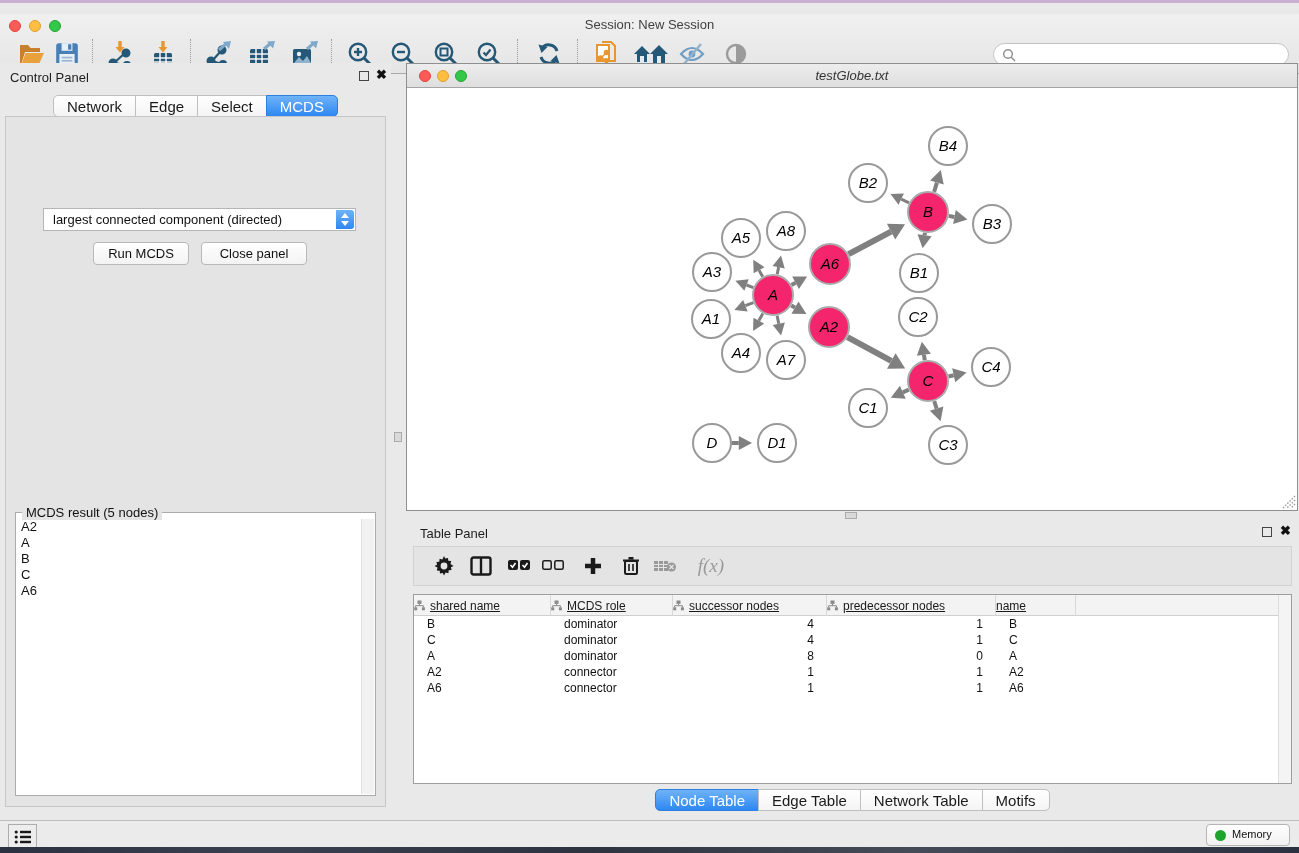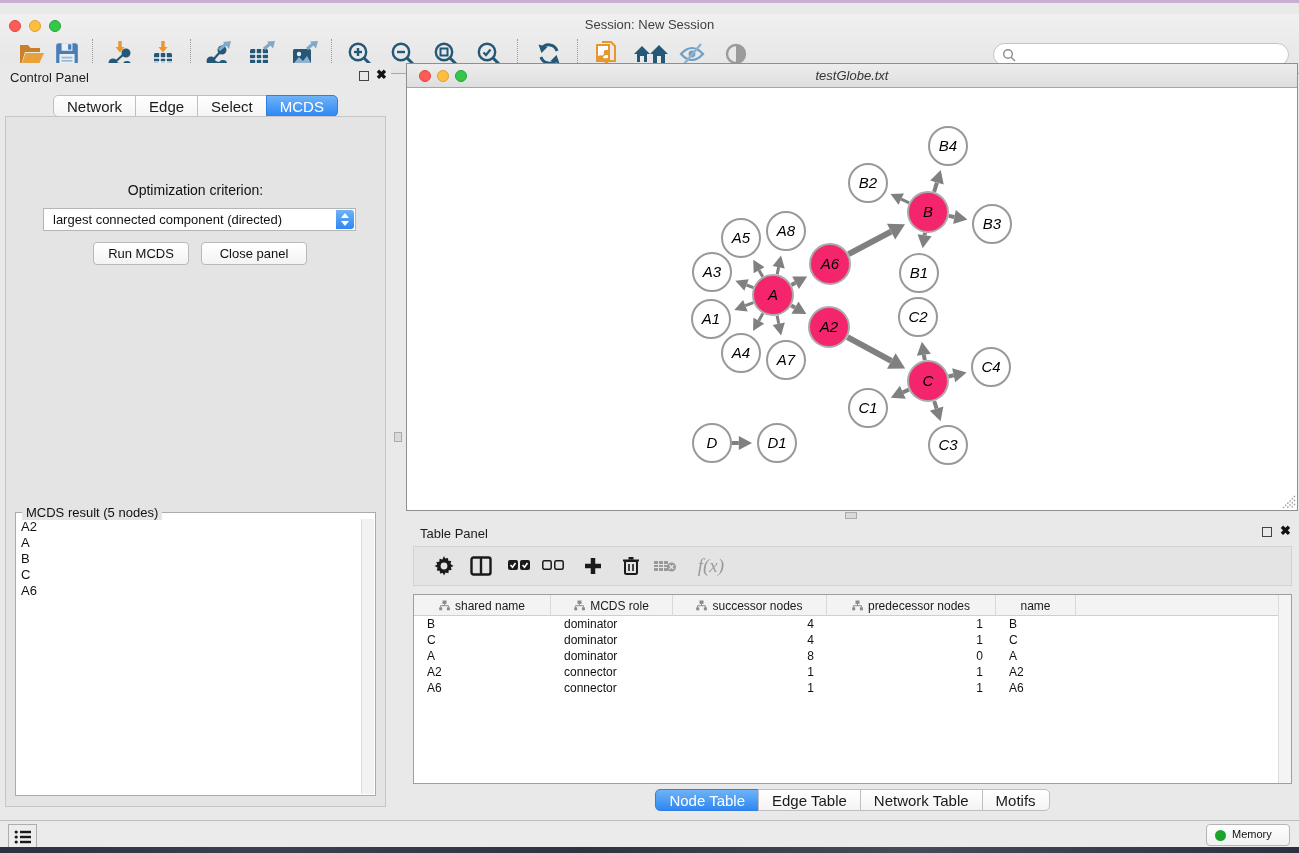--- a/index.html
+++ b/index.html
@@ -68,21 +68,21 @@
   .net-canvas { position:absolute; left:0; top:25px; right:0; bottom:0; background:#FFFFFF; }
   .resize-grip { position:absolute; right:1px; bottom:1px; }
 
   
   .table-panel { position:absolute; left:406px; top:519px; width:893px; height:301px; background:#E9E9E9; }
   .tp-toolbar { position:absolute; left:7px; right:7px; top:27px; height:40px; background:#E4E4E4; border:1px solid #D2D2D2; }
   .tp-icon { position:absolute; top:4px; width:30px; height:30px; display:flex; align-items:center; justify-content:flex-end; }
   .fx-label { font-family:"Liberation Serif", serif; font-style:italic; font-size:19px; color:#9A9A9A; }
   .data-table { position:absolute; left:7px; right:7px; top:75px; height:190px; background:#FFFFFF; border:1px solid #9E9E9E; overflow:hidden; }
   .thead { position:absolute; left:0; top:0; right:13px; height:21px; display:flex; background:#F3F3F3; border-bottom:1px solid #CFCFCF; }
-  .th { height:21px; display:flex; align-items:center; justify-content:center; gap:5px; font-size:12px; color:#1A1A1A; border-right:1px solid #D8D8D8; }
+  .th { height:21px; display:flex; align-items:center; justify-content:flex-start; gap:5px; font-size:12px; color:#1A1A1A; border-right:1px solid #D8D8D8;text-decoration:underline; }
   .tbody { position:absolute; left:0; top:21px; right:13px; bottom:0; }
   .tr { display:flex; height:16px; }
   .td { font-size:12px; color:#111; line-height:16px; padding:0 13px; white-space:nowrap; overflow:hidden; }
   .td.right { text-align:right; }
   .table-vscroll { position:absolute; right:0; top:0; width:13px; bottom:0; background:#F4F4F4; border-left:1px solid #DCDCDC; }
   .tp-tabs { position:absolute; left:0; right:0; top:270px; height:23px; text-align:center; white-space:nowrap; }
 
   
   .statusbar { position:absolute; left:0; top:820px; width:1299px; height:27px; background:#EBEBEB; border-top:1px solid #BEBEBE; }
   .status-list-btn { position:absolute; left:8px; top:3px; width:29px; height:25px; background:#EDEDED; border:1px solid #ADADAD; display:flex; align-items:center; justify-content:center; }
@@ -275,21 +275,20 @@
   </div>
 
   <div class="control-panel">
     <div class="panel-header">
       <span class="panel-title">Control Panel</span>
       <span class="float-btn" style="left:359px"></span>
       <span class="close-btn" style="left:376px">✖</span>
     </div>
     <div class="cp-tabs"><div class="seg-tab">Network</div><div class="seg-tab">Edge</div><div class="seg-tab">Select</div><div class="seg-tab active">MCDS</div></div>
     <div class="cp-content">
-      <div class="opt-label">Optimization criterion:</div>
       <div class="criterion-select">
         <span class="criterion-value">largest connected component (directed)</span>
         <span class="spinner"></span>
       </div>
       <button class="cp-btn run-btn">Run MCDS</button>
       <button class="cp-btn closepanel-btn">Close panel</button>
       <div class="mcds-box">
         <span class="mcds-legend">MCDS result (5 nodes)</span>
         <div class="mcds-list">
             <div class="mcds-item">A2</div>

